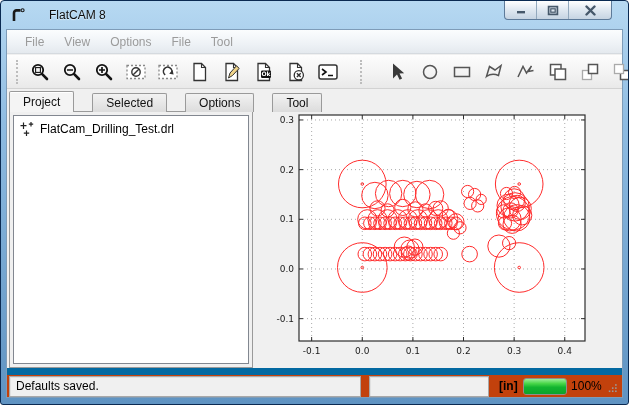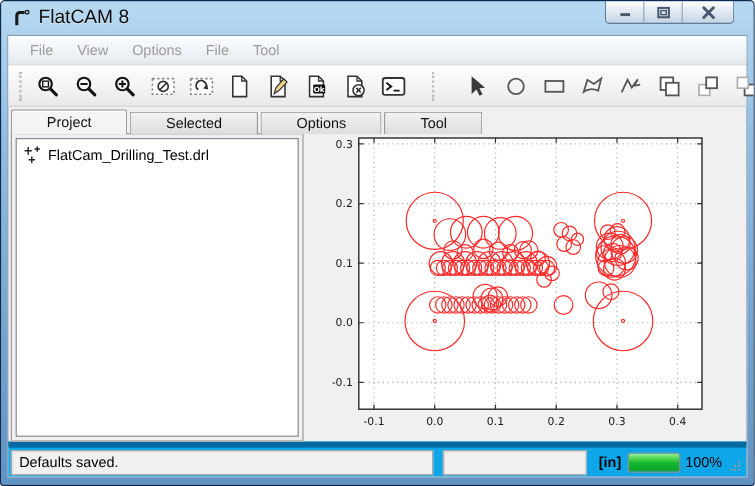--- a/index.html
+++ b/index.html
@@ -6,21 +6,21 @@
   *{box-sizing:border-box;}
   .window{
     position:relative;width:629px;height:405px;
     font-family:"Liberation Sans",sans-serif;font-size:12px;color:#000;
     background:linear-gradient(180deg,#b7d9f2 0%,#8fbce2 30%,#5f93c2 100%);
     border:1px solid #0a2a52;border-radius:4px 4px 3px 3px;overflow:hidden;
   }
   
   .titlebar{position:absolute;left:0;top:0;right:0;height:28px;display:flex;align-items:center;padding-left:9px;}
   .title-icon{width:16px;height:16px;margin-right:6px;flex:0 0 auto;}
-  .title-text{font-size:16px;color:#0c0c0c;text-shadow:0 1px 1px rgba(255,255,255,.6);}
+  .title-text{font-size:12px;color:#0c0c0c;text-shadow:0 1px 1px rgba(255,255,255,.6);margin-left:17px;}
   .caption-group{position:absolute;right:16px;top:0;height:19px;display:flex;
     border:1px solid #5d7a99;border-top:none;border-radius:0 0 4px 4px;overflow:hidden;
     background:linear-gradient(180deg,#ffffff 0%,#e2eaf2 45%,#c6d4e2 100%);}
   .cap-btn{width:32px;height:100%;display:flex;align-items:center;justify-content:center;
     border:none;border-right:1px solid #93a9bd;background:transparent;padding:0;cursor:default;}
   .cap-btn:last-child{border-right:none;width:42px;}
   
   .client{position:absolute;left:5px;top:28px;right:5px;bottom:6px;background:#f0f0f0;border:1px solid #7e9cb8;}
   
   .menubar{position:absolute;left:0;top:0;right:0;height:24px;
@@ -31,36 +31,36 @@
   .toolbar{position:absolute;left:0;top:25px;right:0;height:34px;
     background:linear-gradient(180deg,#fdfdfd 0%,#f2f2f2 60%,#e9e9e9 100%);
     border-bottom:1px solid #d2d2d2;display:flex;align-items:center;}
   .tb-handle{width:0;height:24px;border-left:2px dotted #bdbdbd;margin:0 7px 0 9px;}
   .tb-group{display:flex;align-items:center;gap:3px;}
   .tb-group.second{margin-left:14px;}
   .tb-btn{width:29px;height:29px;border:none;background:transparent;padding:0;display:flex;align-items:center;justify-content:center;}
   .tb-btn svg{display:block;}
   
   .tabs{position:absolute;left:2px;top:61px;display:flex;align-items:flex-end;height:21px;z-index:3;}
-  .tab{height:19px;line-height:18px;padding:0 29px;margin-right:2px;
+  .tab{height:19px;line-height:18px;padding:0 13px;margin-right:18px;
     background:linear-gradient(180deg,#f2f2f2 0%,#dcdcdc 100%);
     border:1px solid #9a9a9a;border-bottom:none;border-radius:2px 2px 0 0;color:#111;}
   .tab.active{height:21px;line-height:20px;background:#f4f4f4;position:relative;z-index:4;
     box-shadow:inset 0 1px 0 #ffffff;}
   
   .tab-pane{position:absolute;left:2px;top:81px;width:244px;height:257px;
     border:1px solid #9a9a9a;background:#f0f0f0;padding:3px;z-index:2;}
   .tree{width:100%;height:100%;background:#ffffff;border:1px solid #828790;padding:3px 2px;}
   .tree-item{display:flex;align-items:center;gap:5px;height:20px;padding-left:3px;}
   .tree-item svg{flex:0 0 auto;}
   
   .plot-panel{position:absolute;left:258px;top:66px;width:356px;height:272px;background:#f0f0f0;}
   
-  .statusbar{position:absolute;left:0;right:0;bottom:0;height:29px;background:#0ea5e9;
-    border-top:5px solid #0369a1;display:flex;align-items:center;padding:0 4px 0 2px;}
+  .statusbar{position:absolute;left:0;right:0;bottom:0;height:29px;background:#c2410c;
+    border-top:7px solid #0369a1;display:flex;align-items:center;padding:0 4px 0 2px;}
   .sb-panel{height:21px;border:1px solid #a8a8a8;background:#f0f0f0;display:flex;align-items:center;
     padding:0 6px;box-shadow:inset 1px 1px 0 rgba(120,120,120,.12);}
   .sb-msg{flex:0 0 352px;margin-right:8px;}
   .sb-aux{flex:0 0 120px;margin-right:8px;}
   .sb-units{margin:0 5px 0 2px;font-weight:bold;}
   .progress{width:56px;height:17px;border:1px solid #8e8e8e;border-radius:3px;background:#e6e6e6;
     overflow:hidden;padding:0;}
   .progress-fill{height:100%;
     background:linear-gradient(180deg,#9bed9b 0%,#49d649 30%,#12b42f 55%,#0ca32c 100%);}
   .sb-percent{margin-left:4px;text-align:center;}

